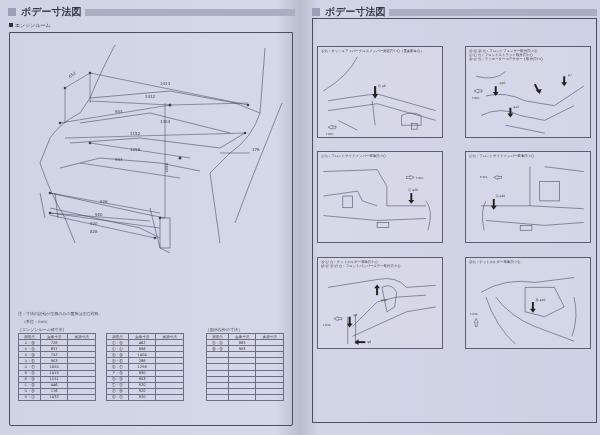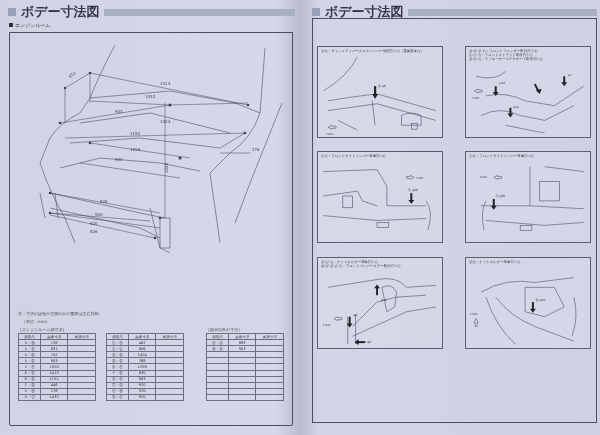--- a/index.html
+++ b/index.html
@@ -6,21 +6,21 @@
   html, body { width: 600px; height: 435px; overflow: hidden; background: #b9bfd3; }
   body { position: relative; font-family: "DejaVu Sans", sans-serif; color: #2a2d3a; }
   .spread { position: absolute; left: 0; top: 0; width: 600px; height: 435px;
     background: linear-gradient(90deg, #cfd3e4 0%, #d5d8e8 46%, #b8bccd 50%, #d2d5e6 53%, #cdd1e3 100%); }
   .page { position: absolute; top: 0; height: 435px; }
   .page.left { left: 0; width: 298px; }
   .page.right { left: 304px; width: 296px; }
 
   .hdr { position: absolute; top: 6px; height: 12px; display: flex; align-items: center; }
   .hdr .sq { width: 8px; height: 8px; background: #9aa0b6; margin-right: 5px; }
-  .hdr .ttl { font-size: 13px; font-weight: bold; color: #34384a; white-space: nowrap; margin-right: 4px; }
+  .hdr .ttl { font-size: 10px; font-weight: bold; color: #34384a; white-space: nowrap; margin-right: 4px; }
   .hdr .bar { flex: 1; height: 7px; background: #a9aec3; }
   .left .hdr { left: 8px; width: 287px; }
   .right .hdr { left: 8px; width: 285px; }
 
   .sub { position: absolute; left: 9px; top: 22px; font-size: 5px; color: #333; display: flex; align-items: center; }
   .sub .blk { width: 4px; height: 4px; background: #333; margin-right: 2px; }
 
   .frame { position: absolute; border: 1px solid #4a4e60; }
   .left .frame { left: 9px; top: 32px; width: 284px; height: 394px; border-radius: 0 0 2px 2px; }
   .right .frame { left: 8px; top: 18px; width: 285px; height: 405px; }

